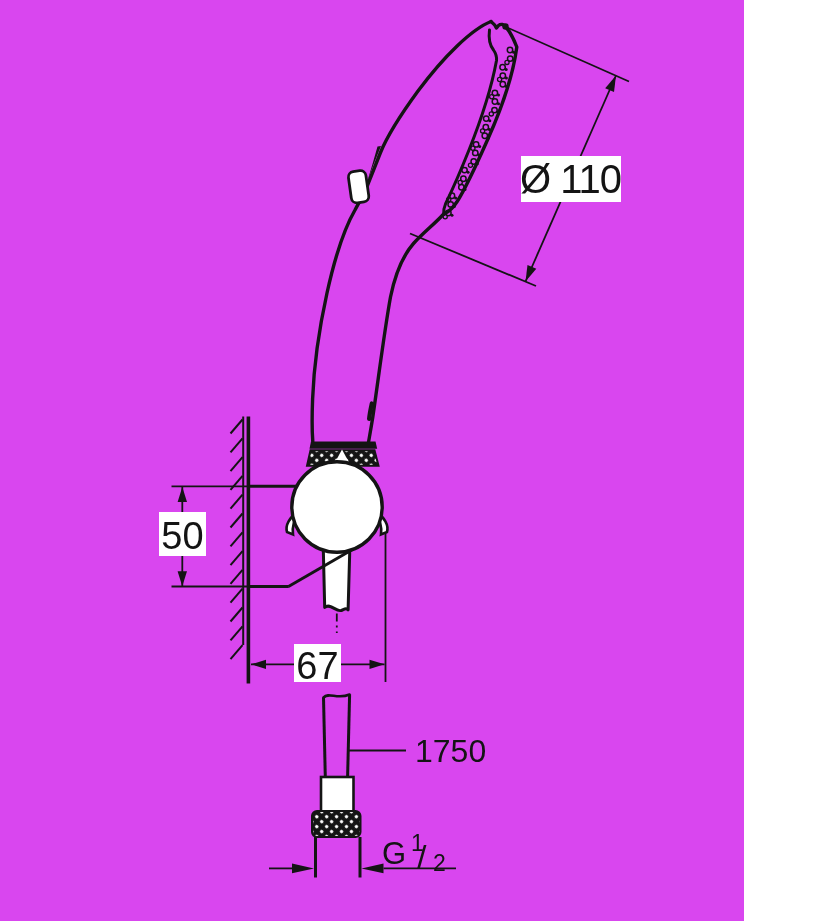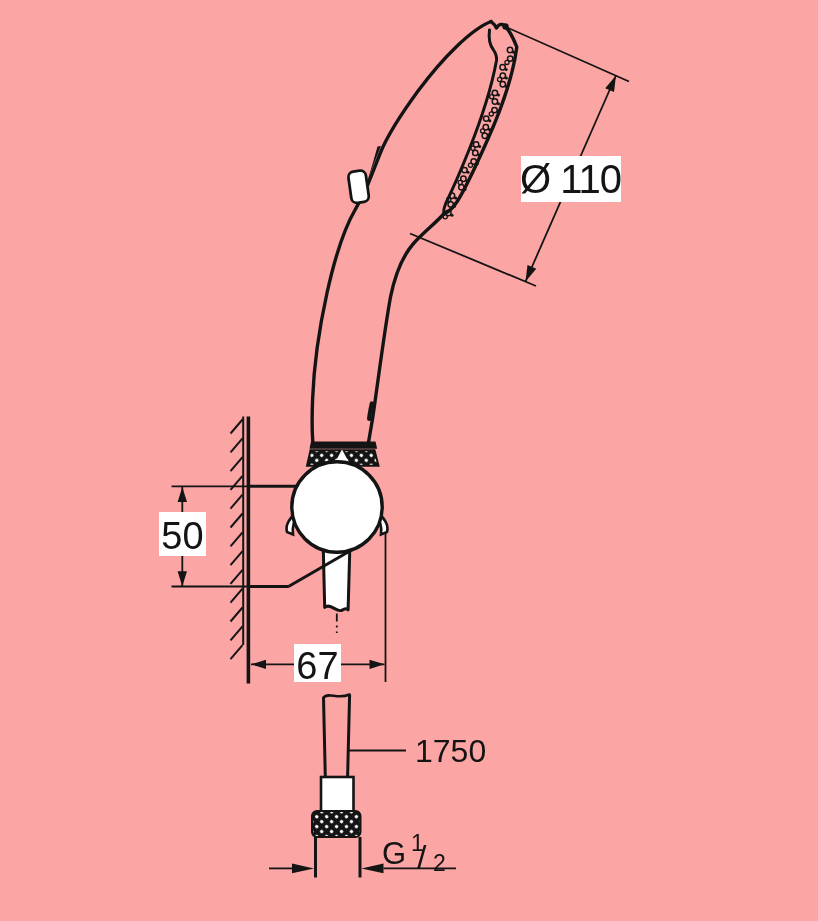--- a/index.html
+++ b/index.html
@@ -1,16 +1,16 @@
 <!DOCTYPE html>
 <html><head>
 <meta charset="utf-8">
 <style>
   html,body{margin:0;padding:0;background:#ffffff;}
-  .stage{position:relative;width:818px;height:921px;background:#fca5a5;overflow:hidden;
+  .stage{position:relative;width:744px;height:921px;background:#d946ef;overflow:hidden;
          font-family:"Liberation Sans", sans-serif;}
   svg{display:block;}
   .dimtext{fill:#141414;font-family:"Liberation Sans",sans-serif;}
   .outline{stroke:#141414;fill:none;stroke-linecap:round;stroke-linejoin:round;}
   .dimline{stroke:#141414;fill:none;stroke-width:1.8;}
   .arrow{fill:#141414;stroke:none;}
 </style>
 </head>
 <body>
 

